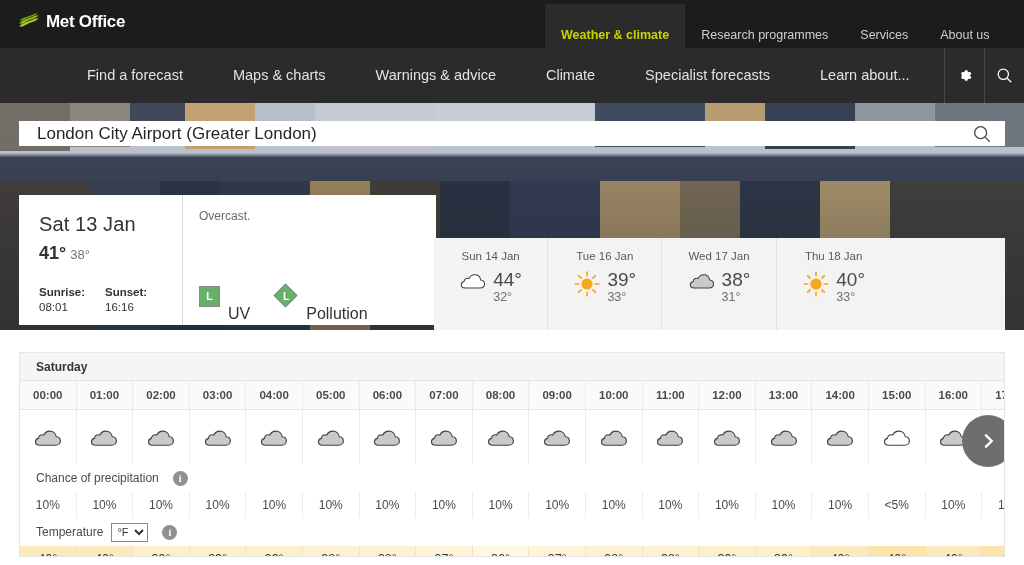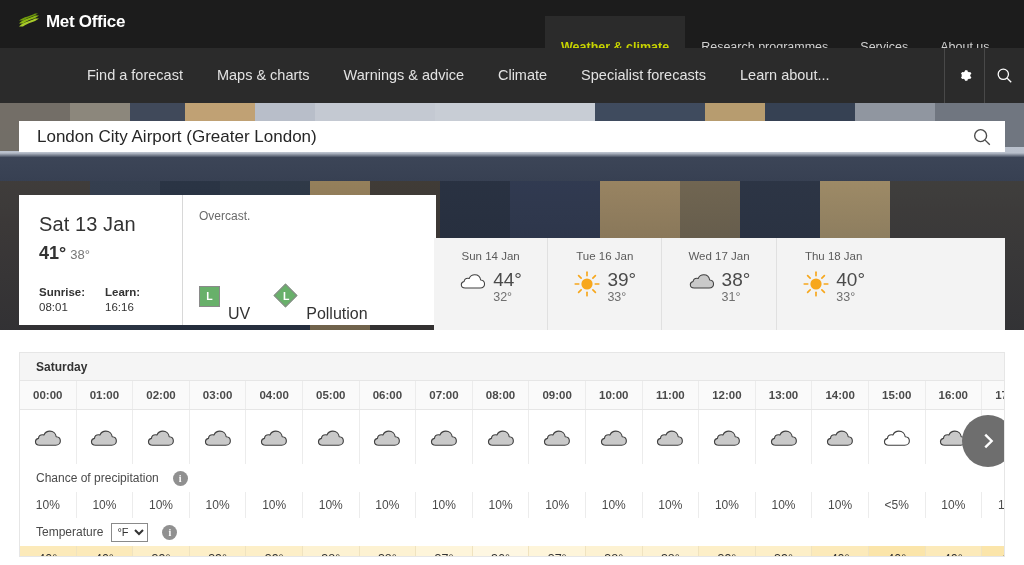--- a/index.html
+++ b/index.html
@@ -18,35 +18,35 @@
   .brand {
     position: absolute; left: 18px; top: 12px;
     display: flex; align-items: center; gap: 6px;
   }
   .brand-logo { width: 22px; height: 18px; display: block; }
   .brand-text {
     color: #ffffff; font-size: 17px; font-weight: bold; letter-spacing: -0.3px;
     line-height: 1;
   }
   .topnav {
-    position: absolute; left: 545px; top: 16px; height: 61px;
+    position: absolute; left: 545px; top: 4px; height: 61px;
     display: flex; align-items: stretch;
   }
   .topnav-item {
     display: flex; align-items: center; padding: 0 16px;
     font-size: 12.5px; color: #cfcfcf; cursor: pointer; white-space: nowrap;
   }
   .topnav-item.active { background: #2b2b2b; color: #c7d300; font-weight: bold; }
 
   
   .subnav {
     position: absolute; top: 48px; left: 0; width: 1024px; height: 55px;
     background: #2b2b2b; display: flex; align-items: center;
   }
-  .subnav-items { display: flex; align-items: flex-end; margin-left: 70px; }
+  .subnav-items { display: flex; align-items: flex-end; margin-left: 70px; gap: 16px; }
   .subnav-item {
     padding: 0 17px; font-size: 14.5px; color: #e2e2e2; cursor: pointer;
     white-space: nowrap; line-height: 55px;
   }
   .subnav-icons {
     position: absolute; right: 0; top: 0; height: 55px; display: flex;
   }
   .icon-cell {
     width: 40px; height: 55px; display: flex; align-items: center;
     justify-content: center; border-left: 1px solid #494949; cursor: pointer;
@@ -57,21 +57,21 @@
     position: absolute; top: 103px; left: 0; width: 1024px; height: 227px;
     overflow: hidden;
     background:
       linear-gradient(180deg,#c3c8d2 0%,#b9c0cc 22%,#3c4557 24%,#2e3749 55%,#262f40 100%);
   }
   .hero-blur { position: absolute; inset: 0; opacity: 0.95; }
   .hero-blur span { position: absolute; display: block; }
 
   
   .searchwrap {
-    position: absolute; top: 121px; left: 19px; width: 986px; height: 31px;
+    position: absolute; top: 121px; left: 19px; width: 986px; height: 25px;
     background: #ffffff; display: flex; align-items: center;
   }
   .search-input {
     border: 0; outline: 0; flex: 1; height: 37px;
     font-family: "Liberation Sans", sans-serif;
     font-size: 17px; color: #262626; padding: 0 18px; background: transparent;
   }
   .search-btn {
     width: 46px; height: 39px; border: 0; background: transparent;
     display: flex; align-items: center; justify-content: center; cursor: pointer;
@@ -299,21 +299,21 @@
       <div class="today-date">Sat 13 Jan</div>
       <div class="today-temps">
         <span class="today-temp-max">41°</span><span class="today-temp-min">38°</span>
       </div>
       <div class="sun-row">
         <div class="sun-col">
           <div class="sun-label">Sunrise:</div>
           <div class="sun-val">08:01</div>
         </div>
         <div class="sun-col">
-          <div class="sun-label">Learn:</div>
+          <div class="sun-label">Sunset:</div>
           <div class="sun-val">16:16</div>
         </div>
       </div>
     </div>
     <div class="today-right">
       <div class="cond-text">Overcast.</div>
       <div class="badges">
         <div class="badge-group">
           <div class="uv-square">L</div>
           <span class="badge-label">UV</span>

